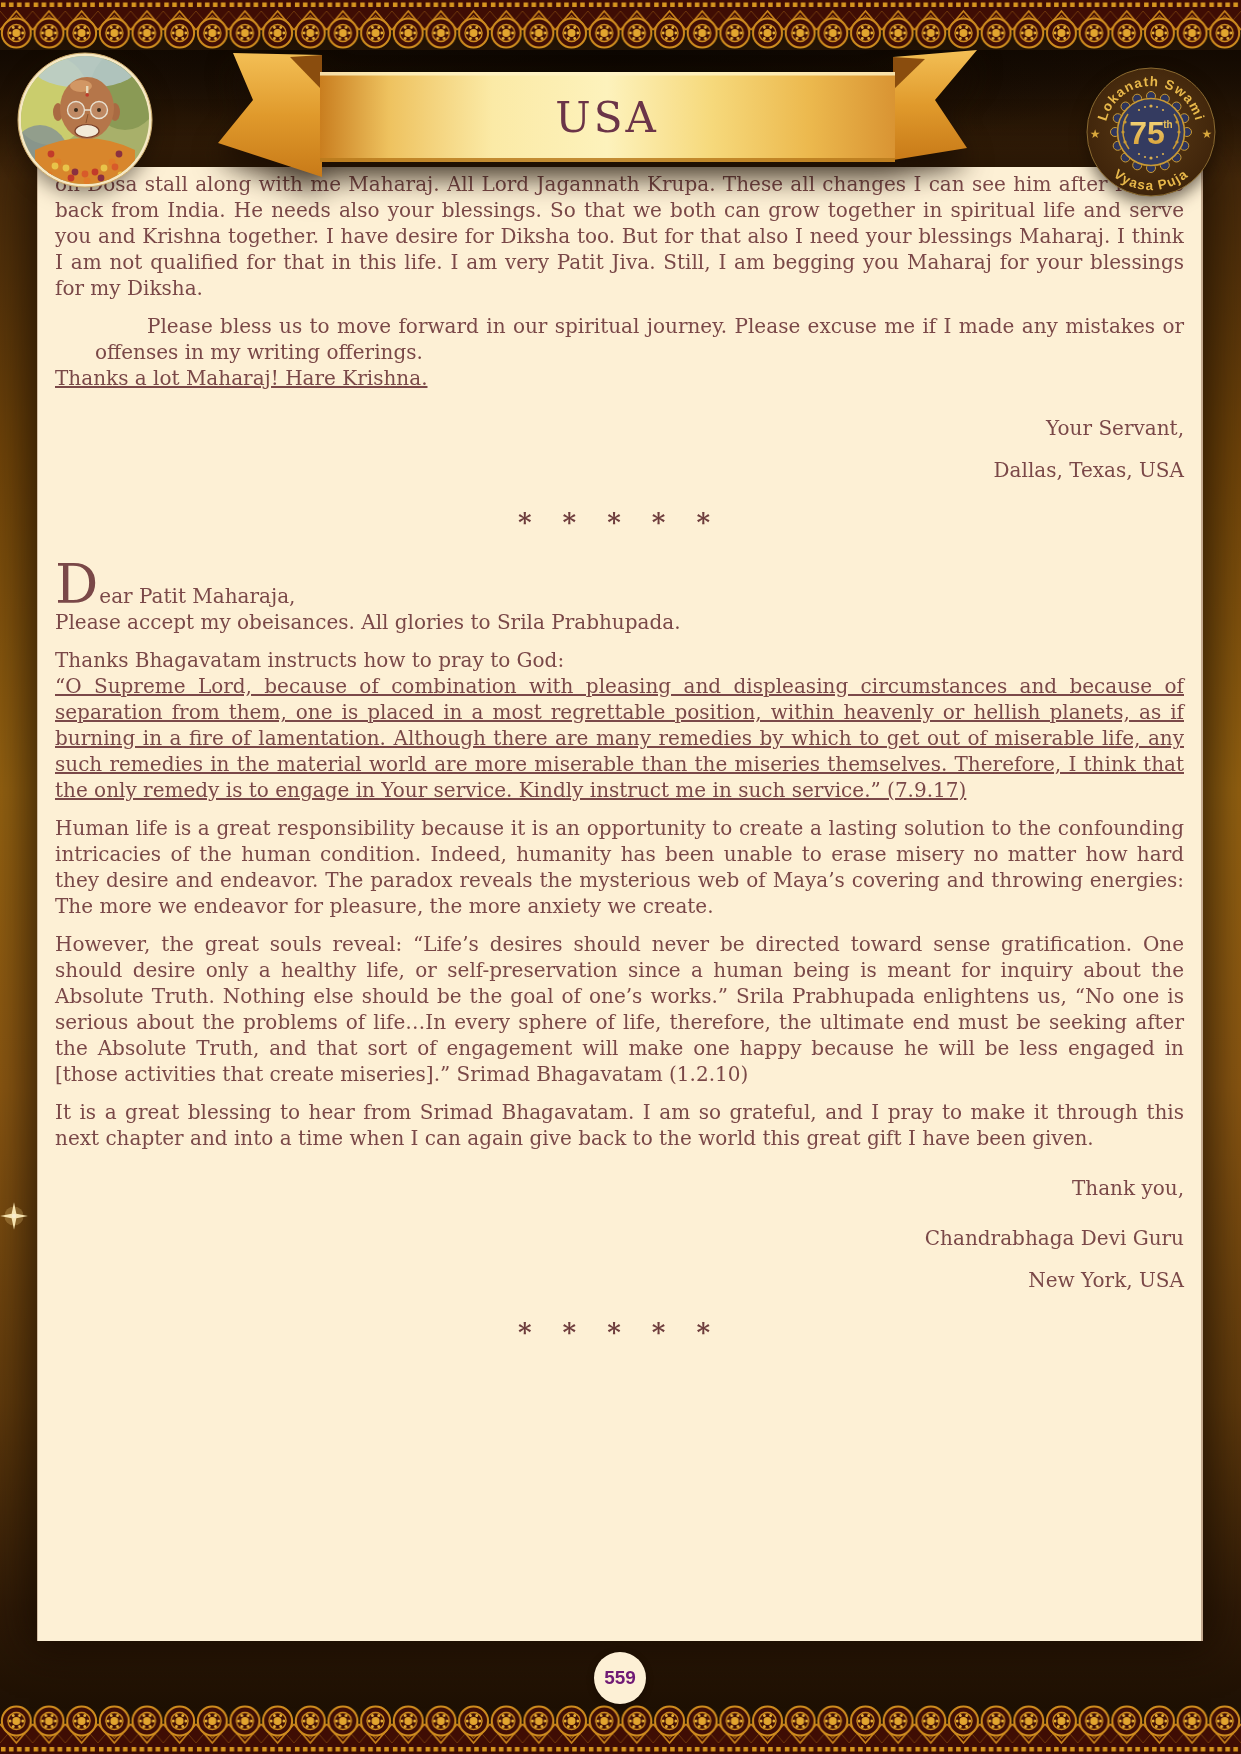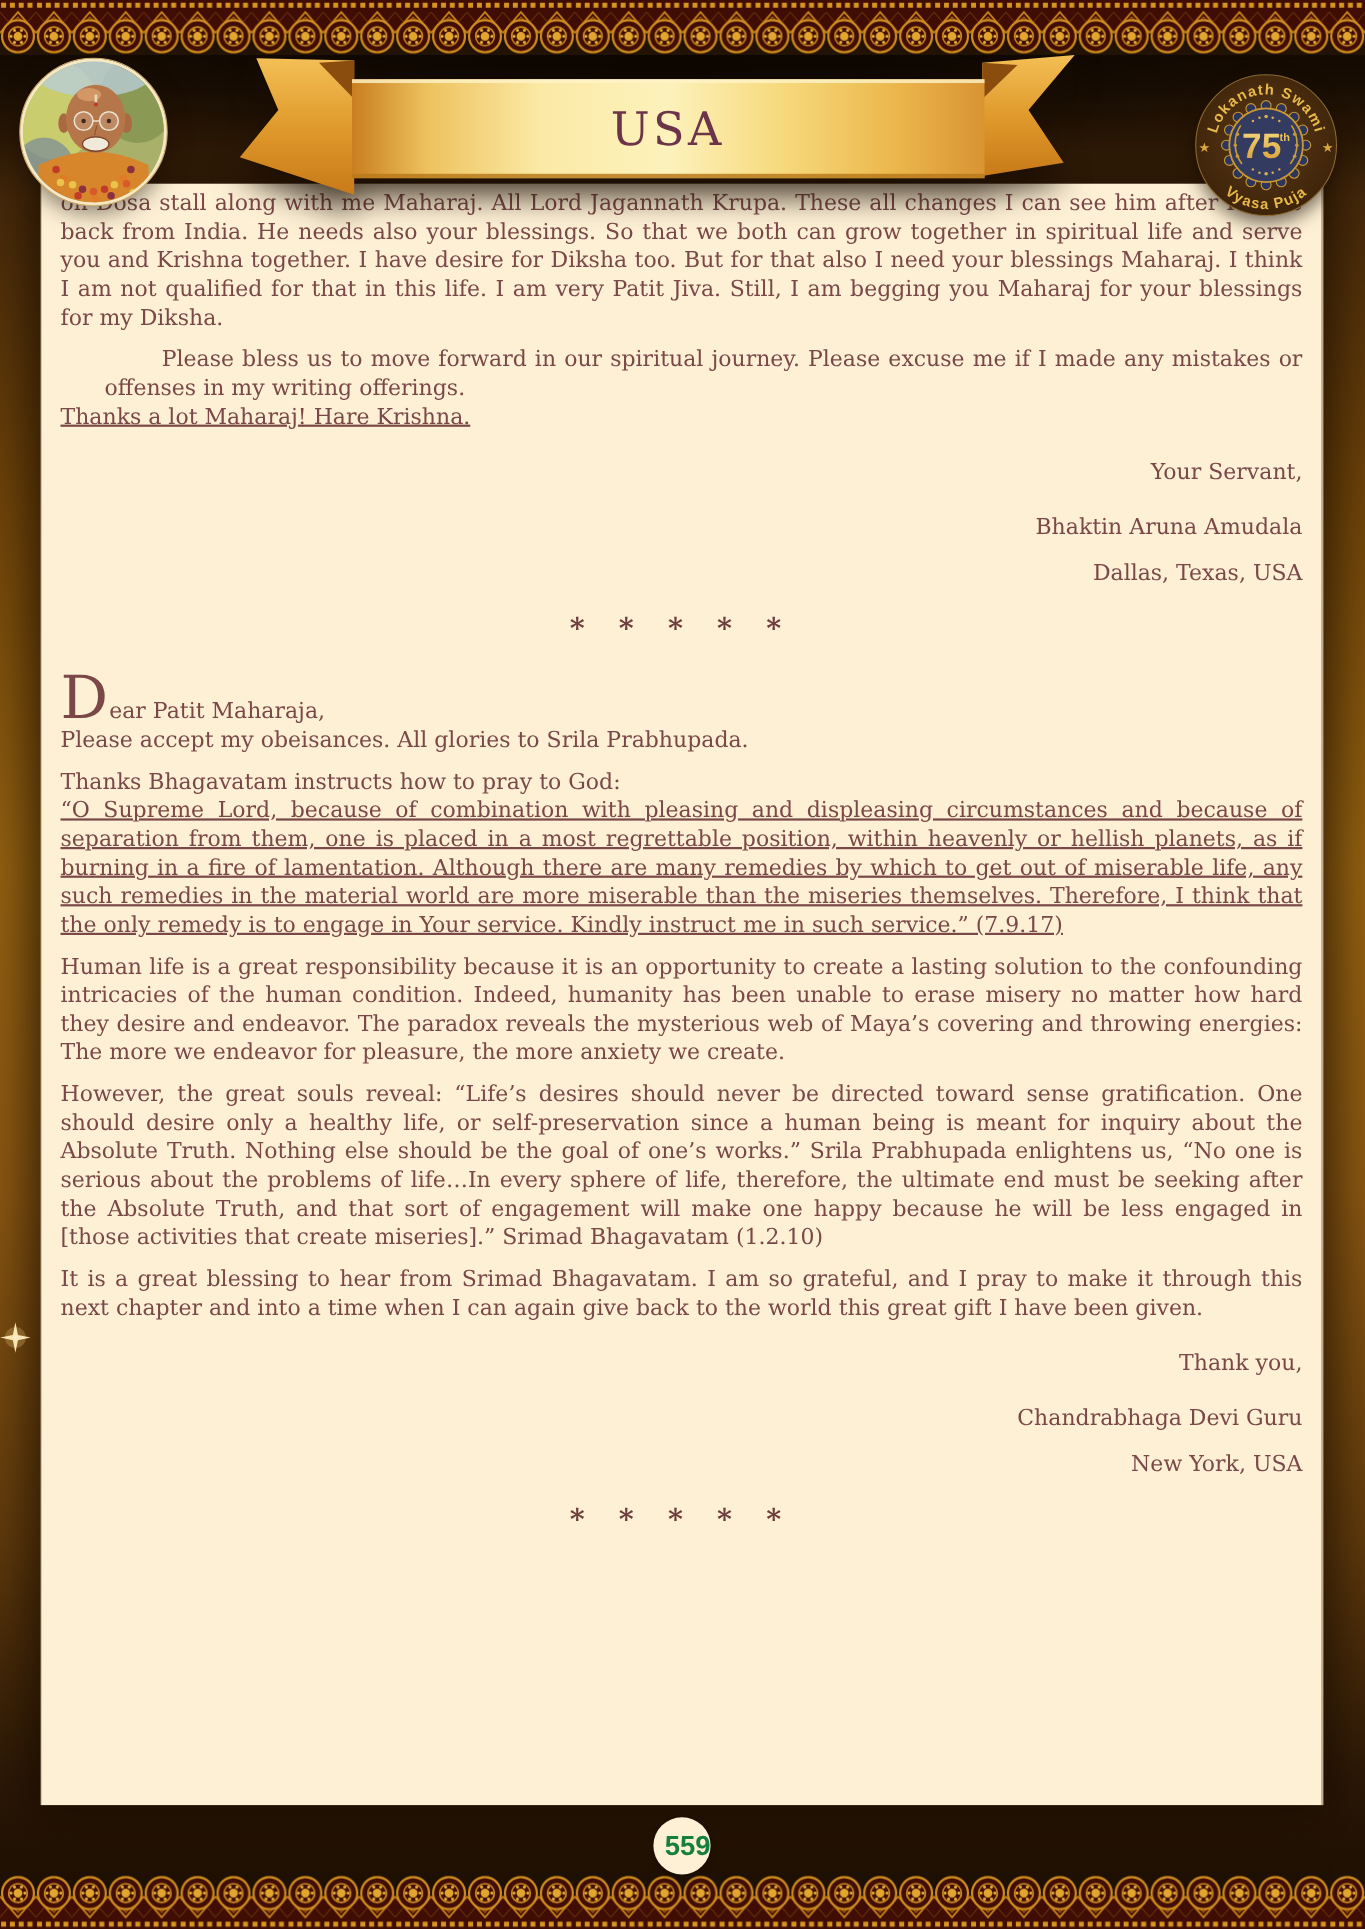--- a/index.html
+++ b/index.html
@@ -37,23 +37,23 @@
   
   .ribbon{position:absolute;left:180px;top:26px;width:830px;height:170px;z-index:5;
           filter:drop-shadow(0 16px 14px rgba(25,13,3,.8));}
   .ribbon-title{font-family:"DejaVu Serif",serif;}
   
   .photo{position:absolute;left:16px;top:51px;width:138px;height:138px;z-index:6;
          filter:drop-shadow(0 6px 10px rgba(20,10,2,.5));}
   .badge{position:absolute;left:1083px;top:64px;width:136px;height:136px;z-index:6;
          filter:drop-shadow(0 6px 8px rgba(20,10,2,.6));}
   .pagenum{position:absolute;left:594px;top:1652px;width:52px;height:52px;z-index:4;
-           border-radius:50%;background:#fdf0d5;display:flex;align-items:center;justify-content:flex-end;
+           border-radius:50%;background:#fdf0d5;display:flex;align-items:center;justify-content:center;
            font-family:"Liberation Sans","DejaVu Sans",sans-serif;font-weight:bold;
-           font-size:25px;color:#15803d;box-shadow:0 2px 6px rgba(15,8,1,.5);}
+           font-size:19px;color:#701a75;box-shadow:0 2px 6px rgba(15,8,1,.5);}
   .sparkle{position:absolute;left:-2px;top:1200px;width:32px;height:32px;z-index:4;opacity:.95;}
 </style>
 </head>
 <body>
 
 <div id="page">
   <div class="bg"></div>
   <div class="hdr-shadow"></div>
 
   <svg class="strip top" viewBox="0 0 1241 56">
@@ -104,21 +104,20 @@
       </pattern>
     </defs>
     <rect width="1241" height="56" fill="url(#patBot)"></rect>
   </svg>
 
   <div class="card">
     <p class="para first">on Dosa stall along with me Maharaj. All Lord Jagannath Krupa. These all changes I can see him after I came back from India. He needs also your blessings. So that we both can grow together in spiritual life and serve you and Krishna together. I have desire for Diksha too. But for that also I need your blessings Maharaj. I think I am not qualified for that in this life. I am very Patit Jiva. Still, I am begging you Maharaj for your blessings for my Diksha.</p>
     <p class="para indent">Please bless us to move forward in our spiritual journey. Please excuse me if I made any mistakes or offenses in my writing offerings.</p>
     <p class="para tight">Thanks a lot Maharaj! Hare Krishna.</p>
     <p class="line">Your Servant,</p>
-    <p class="line">Bhaktin Aruna Amudala</p>
     <p class="line cont">Dallas, Texas, USA</p>
 
     <p class="sep">* * * * *</p>
 
     <p class="para salu"><span class="bigcap">D</span><span>ear Patit Maharaja,</span><br>
       <span>Please accept my obeisances. All glories to Srila Prabhupada.</span></p>
     <p class="para">Thanks Bhagavatam instructs how to pray to God:</p>
     <p class="para tight">“O Supreme Lord, because of combination with pleasing and displeasing circumstances and because of separation from them, one is placed in a most regrettable position, within heavenly or hellish planets, as if burning in a fire of lamentation. Although there are many remedies by which to get out of miserable life, any such remedies in the material world are more miserable than the miseries themselves. Therefore, I think that the only remedy is to engage in Your service. Kindly instruct me in such service.” (7.9.17)</p>
     <p class="para">Human life is a great responsibility because it is an opportunity to create a lasting solution to the confounding intricacies of the human condition. Indeed, humanity has been unable to erase misery no matter how hard they desire and endeavor. The paradox reveals the mysterious web of Maya’s covering and throwing energies: The more we endeavor for pleasure, the more anxiety we create.</p>
     <p class="para">However, the great souls reveal: “Life’s desires should never be directed toward sense gratification. One should desire only a healthy life, or self-preservation since a human being is meant for inquiry about the Absolute Truth. Nothing else should be the goal of one’s works.” Srila Prabhupada enlightens us, “No one is serious about the problems of life…In every sphere of life, therefore, the ultimate end must be seeking after the Absolute Truth, and that sort of engagement will make one happy because he will be less engaged in [those activities that create miseries].” Srimad Bhagavatam (1.2.10)</p>

